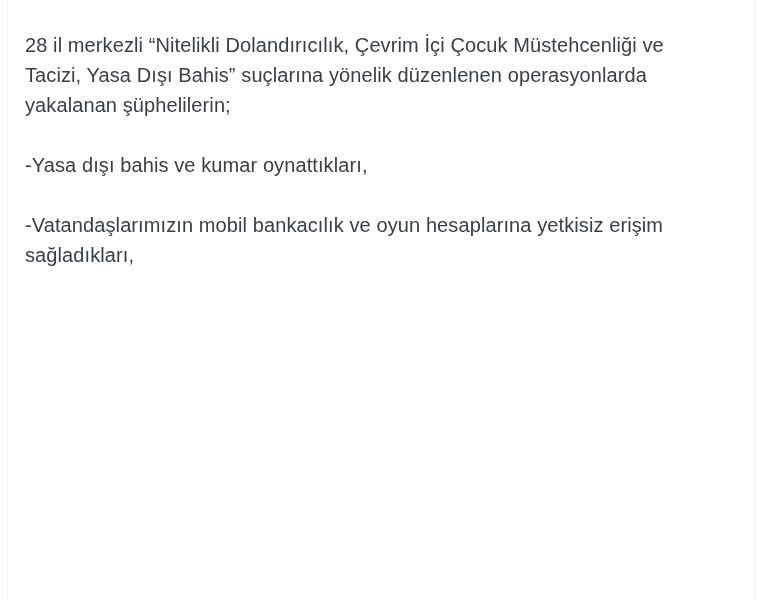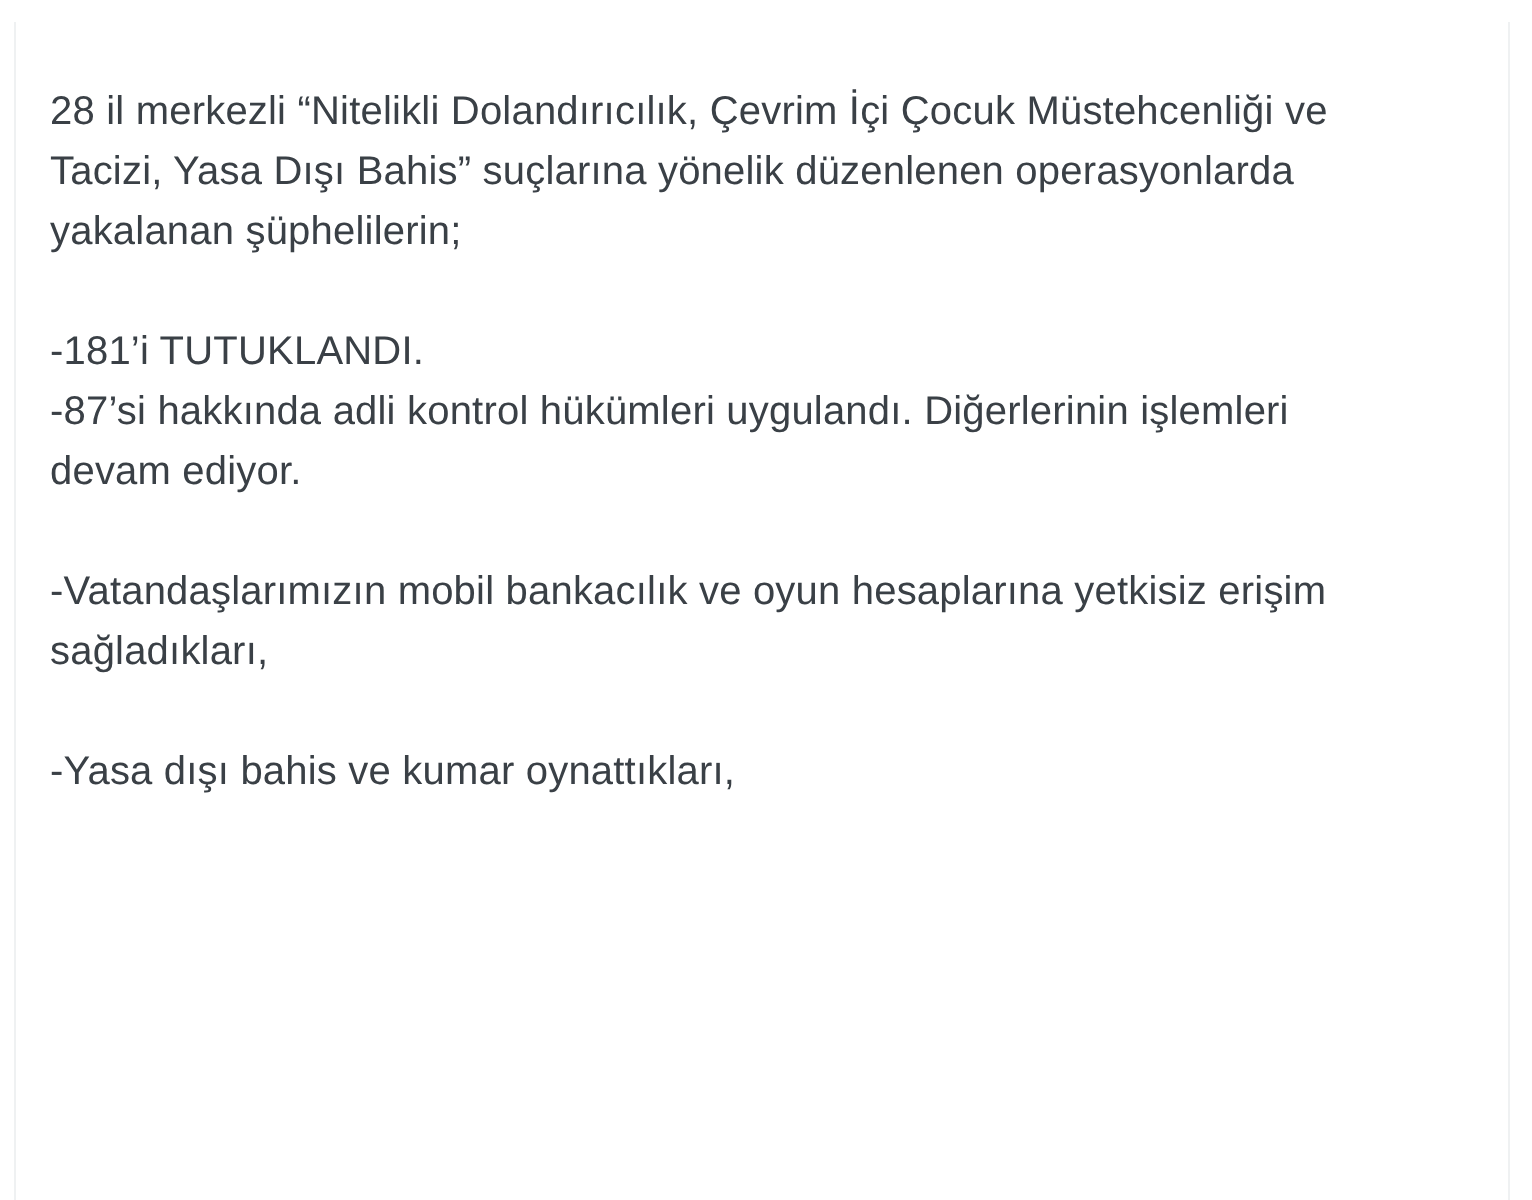--- a/index.html
+++ b/index.html
@@ -1,15 +1,15 @@
 <!DOCTYPE html>
 <html><head>
   <meta charset="utf-8">
   <style>
-    * { box-sizing: border-box; margin-top: 11px; }
+    * { box-sizing: border-box; }
     html, body {
       margin: 0;
       padding: 0;
       width: 766px;
       height: 600px;
       background: #ffffff;
       overflow: hidden;
       font-family: "Liberation Sans", sans-serif;
     }
     .column-border {
@@ -42,19 +42,16 @@
 <body>
 
 <div class="column-border left"></div>
 
 <div class="column-border right"></div>
 
 <main class="post-text">
   <p>28 il merkezli “Nitelikli Dolandırıcılık, Çevrim İçi Çocuk Müstehcenliği ve
 Tacizi, Yasa Dışı Bahis” suçlarına yönelik düzenlenen operasyonlarda
 yakalanan şüphelilerin;</p>
-  <p>-181’i TUTUKLANDI.
--87’si hakkında adli kontrol hükümleri uygulandı. Diğerlerinin işlemleri
-devam ediyor.</p>
+  <p>-Yasa dışı bahis ve kumar oynattıkları,</p>
   <p>-Vatandaşlarımızın mobil bankacılık ve oyun hesaplarına yetkisiz erişim
 sağladıkları,</p>
-  <p>-Yasa dışı bahis ve kumar oynattıkları,</p>
 </main>
 
 </body></html>

